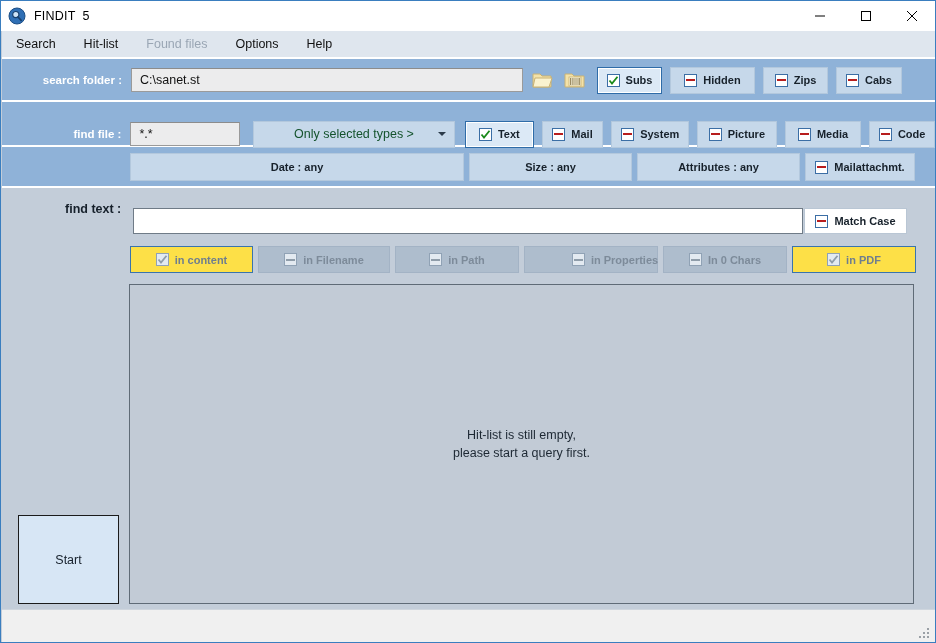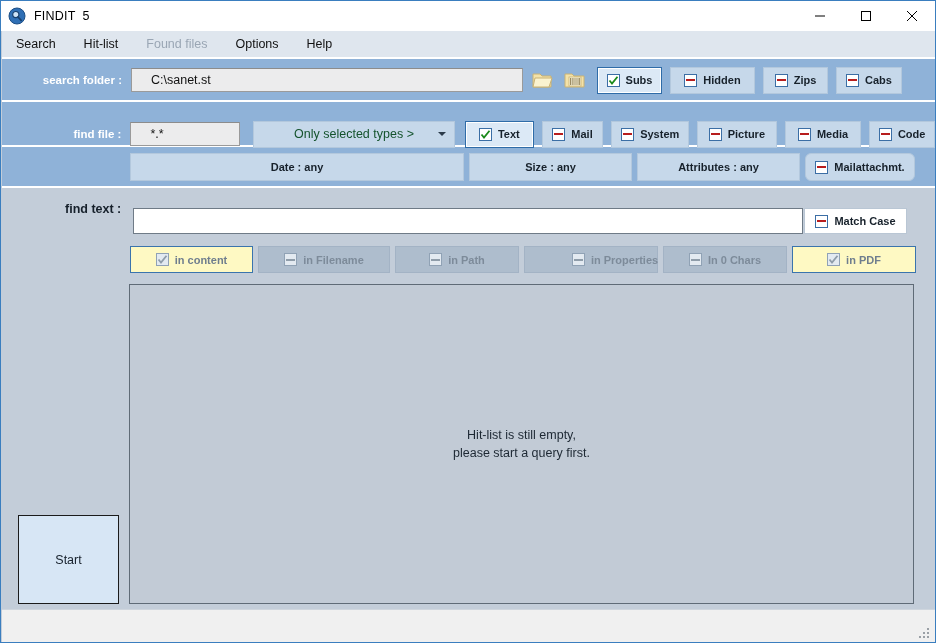--- a/index.html
+++ b/index.html
@@ -107,21 +107,21 @@
 
   .textbox {
     background: #ececed;
     border: 1px solid #9a9a9a;
     border-top-color: #8c8c8c;
     box-sizing: border-box;
     font-size: 12.5px;
     color: #111;
     display: flex;
     align-items: center;
-    padding-left: 19px;
+    padding-left: 8px;
     font-family: "Liberation Sans", sans-serif;
   }
 
   .iconbtn {
     width: 26px; height: 26px;
     display: flex; align-items: center; justify-content: center;
   }
 
   
   .pill {
@@ -216,21 +216,21 @@
     display: flex;
     align-items: center;
     padding-left: 5px;
   }
   .pill.dis {
     background: #aebdcd;
     border: 1px solid #a3b3c5;
     color: #7d8b9a;
   }
   .pill.dissel {
-    background: #fef9c3;
+    background: #fde047;
     border: 1px solid #3a74ad;
     color: #6f7e8e;
   }
 
   .hitlist {
     position: absolute;
     background: #c2cbd6;
     border: 1px solid #5f6b77;
     box-sizing: border-box;
     display: flex;
@@ -439,21 +439,21 @@
     <div class="row" style="top:95px; height:30px;">
       <div class="pill" style="margin-left:128px; width:334px; height:28px;">
         <span>Date : any</span>
       </div>
       <div class="pill" style="margin-left:5px; width:163px; height:28px;">
         <span>Size : any</span>
       </div>
       <div class="pill" style="margin-left:5px; width:163px; height:28px;">
         <span>Attributes : any</span>
       </div>
-      <div class="pill" style="margin-left:5px; width:110px; height:28px;border-radius:6px;">
+      <div class="pill" style="margin-left:5px; width:110px; height:28px;">
         <span class="cbox">
             <span class="dash"></span>
           </span>
         <span class="lbl">Mailattachmt.</span>
       </div>
     </div>
   </div>
 
   <div class="lower">
 

